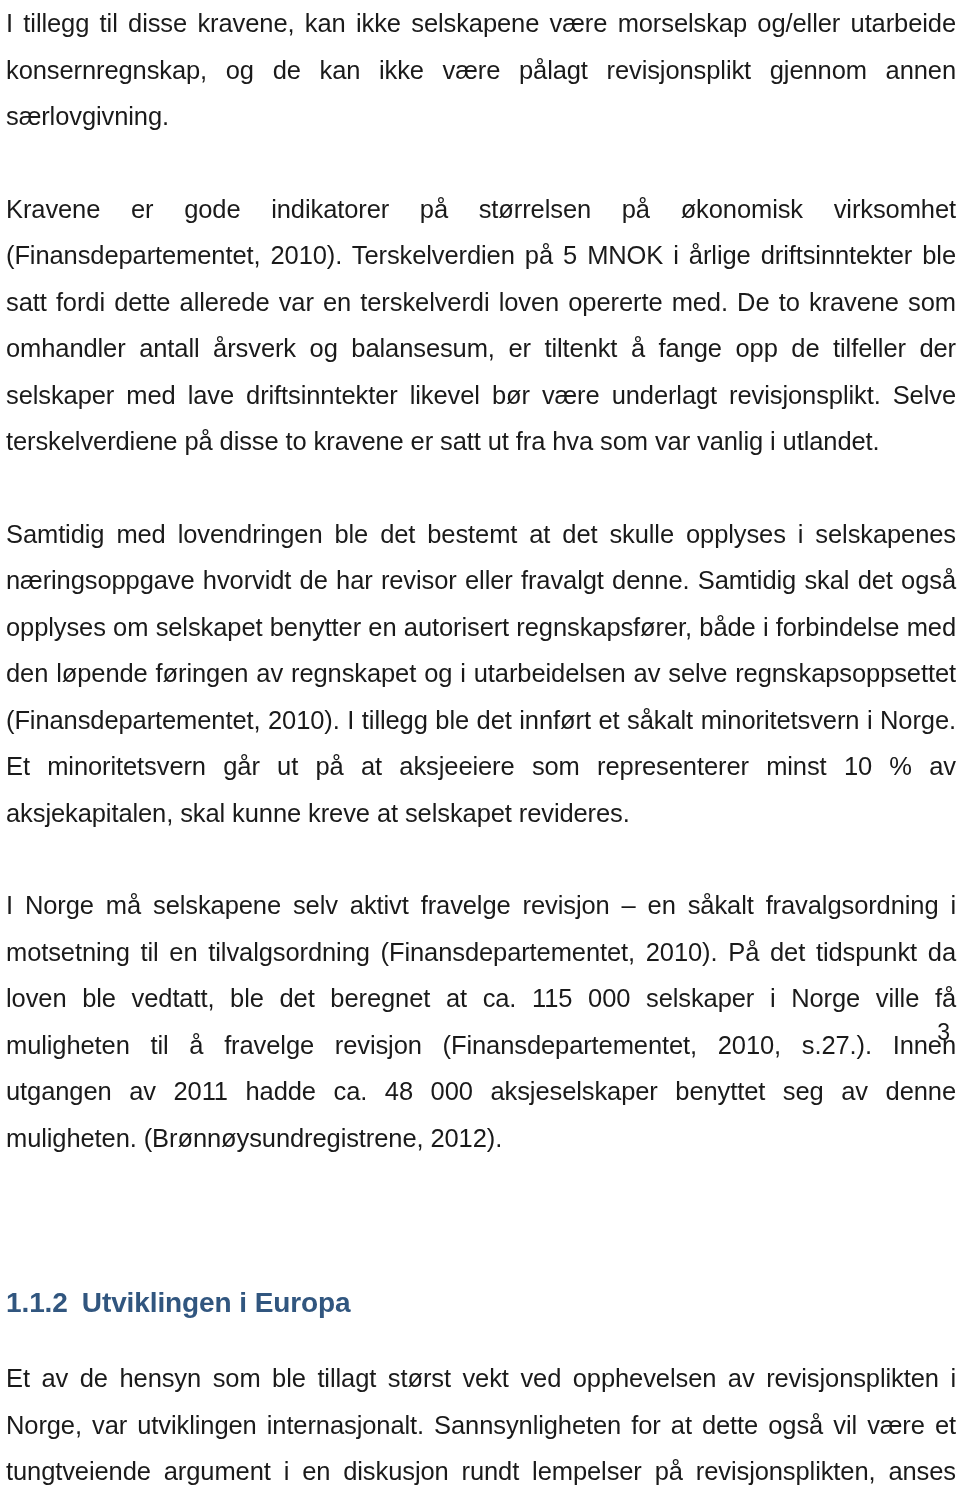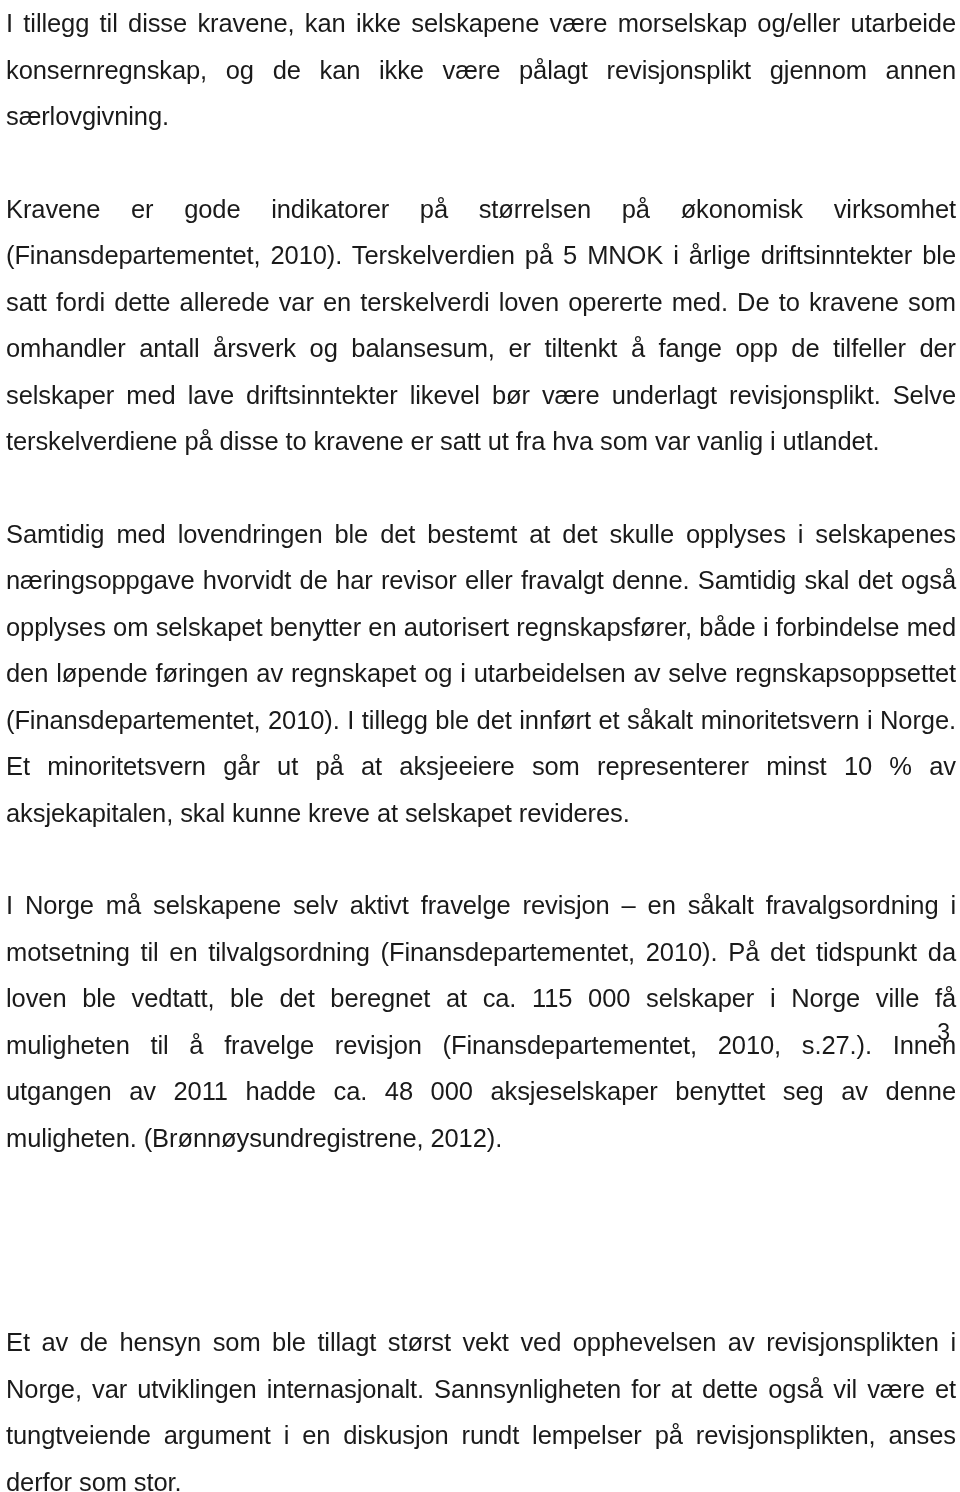--- a/index.html
+++ b/index.html
@@ -89,20 +89,21 @@
     <div class="gap-md"></div>
 
     <p class="para">Samtidig med lovendringen ble det bestemt at det skulle opplyses i selskapenes næringsoppgave hvorvidt de har revisor eller fravalgt denne. Samtidig skal det også opplyses om selskapet benytter en autorisert regnskapsfører, både i forbindelse med den løpende føringen av regnskapet og i utarbeidelsen av selve regnskapsoppsettet (Finansdepartementet, 2010). I tillegg ble det innført et såkalt minoritetsvern i Norge. Et minoritetsvern går ut på at aksjeeiere som representerer minst 10 % av aksjekapitalen, skal kunne kreve at selskapet revideres.</p>
 
     <div class="gap-md"></div>
 
     <p class="para">I Norge må selskapene selv aktivt fravelge revisjon – en såkalt fravalgsordning i motsetning til en tilvalgsordning (Finansdepartementet, 2010). På det tidspunkt da loven ble vedtatt, ble det beregnet at ca. 115 000 selskaper i Norge ville få muligheten til å fravelge revisjon (Finansdepartementet, 2010, s.27.). Innen utgangen av 2011 hadde ca. 48 000 aksjeselskaper benyttet seg av denne muligheten. (Brønnøysundregistrene, 2012).</p>
 
     <div class="gap-xl"></div>
 
+    <h2 class="heading"><span class="num">1.1.2</span><span>Utviklingen i Europa</span></h2>
 
     <div class="gap-sm"></div>
 
     <p class="para">Et av de hensyn som ble tillagt størst vekt ved opphevelsen av revisjonsplikten i Norge, var utviklingen internasjonalt. Sannsynligheten for at dette også vil være et tungtveiende argument i en diskusjon rundt lempelser på revisjonsplikten, anses derfor som stor.</p>
 
   </div>
 
   <div class="page-number">3</div>
 
 </div>

